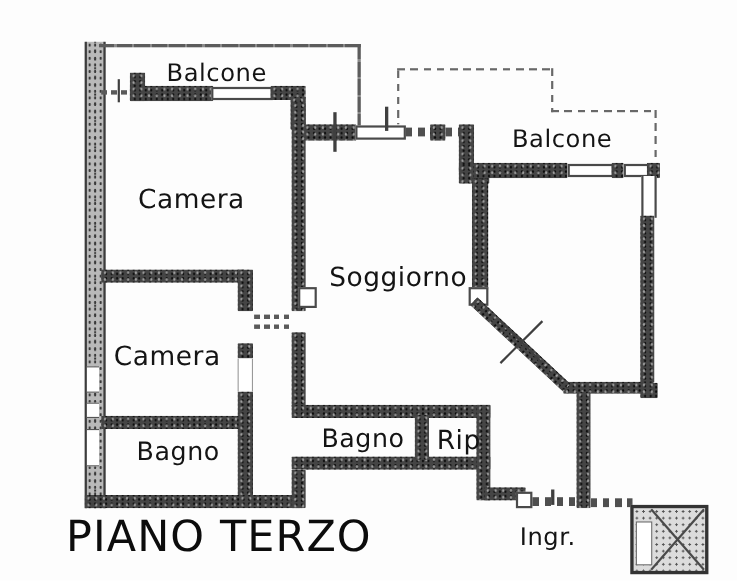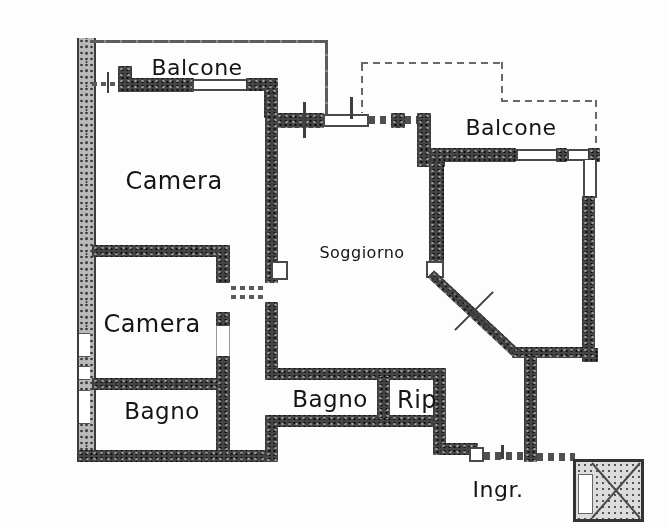--- a/index.html
+++ b/index.html
@@ -159,19 +159,20 @@
       <line x1="64" y1="1" x2="16" y2="56" stroke="#4a4a4a" stroke-width="2"></line>
     </svg>
     <div style="position:absolute;left:2px;top:12px;width:13px;height:38px;background:#fff;border:1px solid #666;"></div>
   </div>
 
   <div class="room-label" style="left:197px;top:67px;font-size:22px;">Balcone</div>
   <div class="room-label" style="left:511px;top:127px;font-size:22px;">Balcone</div>
   <div class="room-label" style="left:174px;top:181px;font-size:24px;">Camera</div>
   <div class="room-label" style="left:152px;top:324px;font-size:24px;">Camera</div>
   <div class="room-label" style="left:162px;top:411px;font-size:23px;">Bagno</div>
-  <div class="room-label" style="left:362px;top:252px;font-size:16px;">Soggiorno</div>
+  <div class="room-label" style="left:362px;top:252px;font-size:24px;">Soggiorno</div>
   <div class="room-label" style="left:330px;top:399px;font-size:23px;">Bagno</div>
   <div class="room-label" style="left:417px;top:400px;font-size:24px;">Rip</div>
   <div class="room-label" style="left:498px;top:489px;font-size:22px;">Ingr.</div>
 
+  <div id="title">PIANO TERZO</div>
 
 </div>
 
 </body></html>

